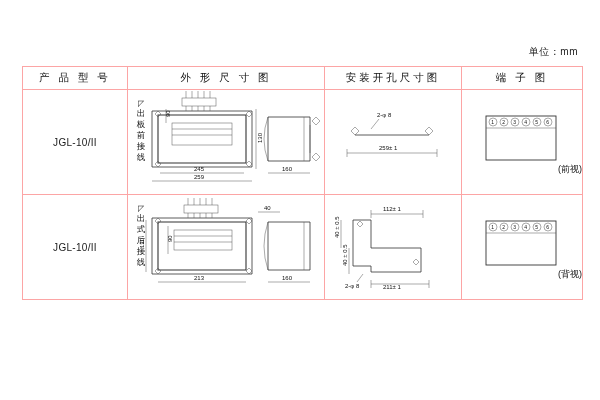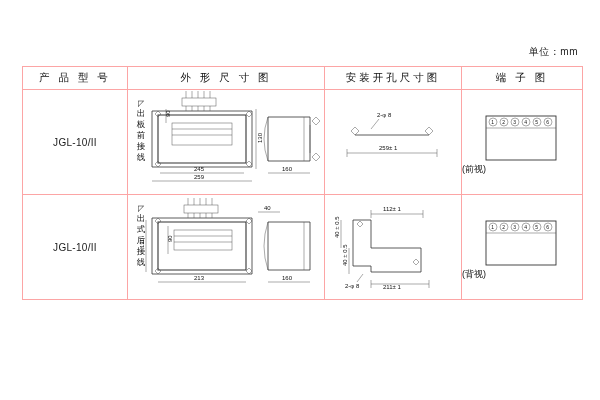--- a/index.html
+++ b/index.html
@@ -70,21 +70,21 @@
   .ln{stroke:#333;stroke-width:.8;fill:none;}
   .ln2{stroke:#333;stroke-width:1.1;fill:none;}
   .thin{stroke:#555;stroke-width:.5;fill:none;}
   .dimtxt{font-size:6px;fill:#111;font-family:"Liberation Sans",sans-serif;}
   .numtxt{font-size:5px;fill:#111;font-family:"Liberation Sans",sans-serif;}
   .boxfill{fill:#ffffff;stroke:#333;stroke-width:.9;}
 
   .term-caption{
     position:absolute;
     left:0;right:0;bottom:6px;
-    text-align:left;
+    text-align:right;
     font-size:9px;
     color:#111;
   }
 </style>
 </head>
 <body>
 
 <div class="page">
 
   <div class="unit-note">单位：mm</div>

